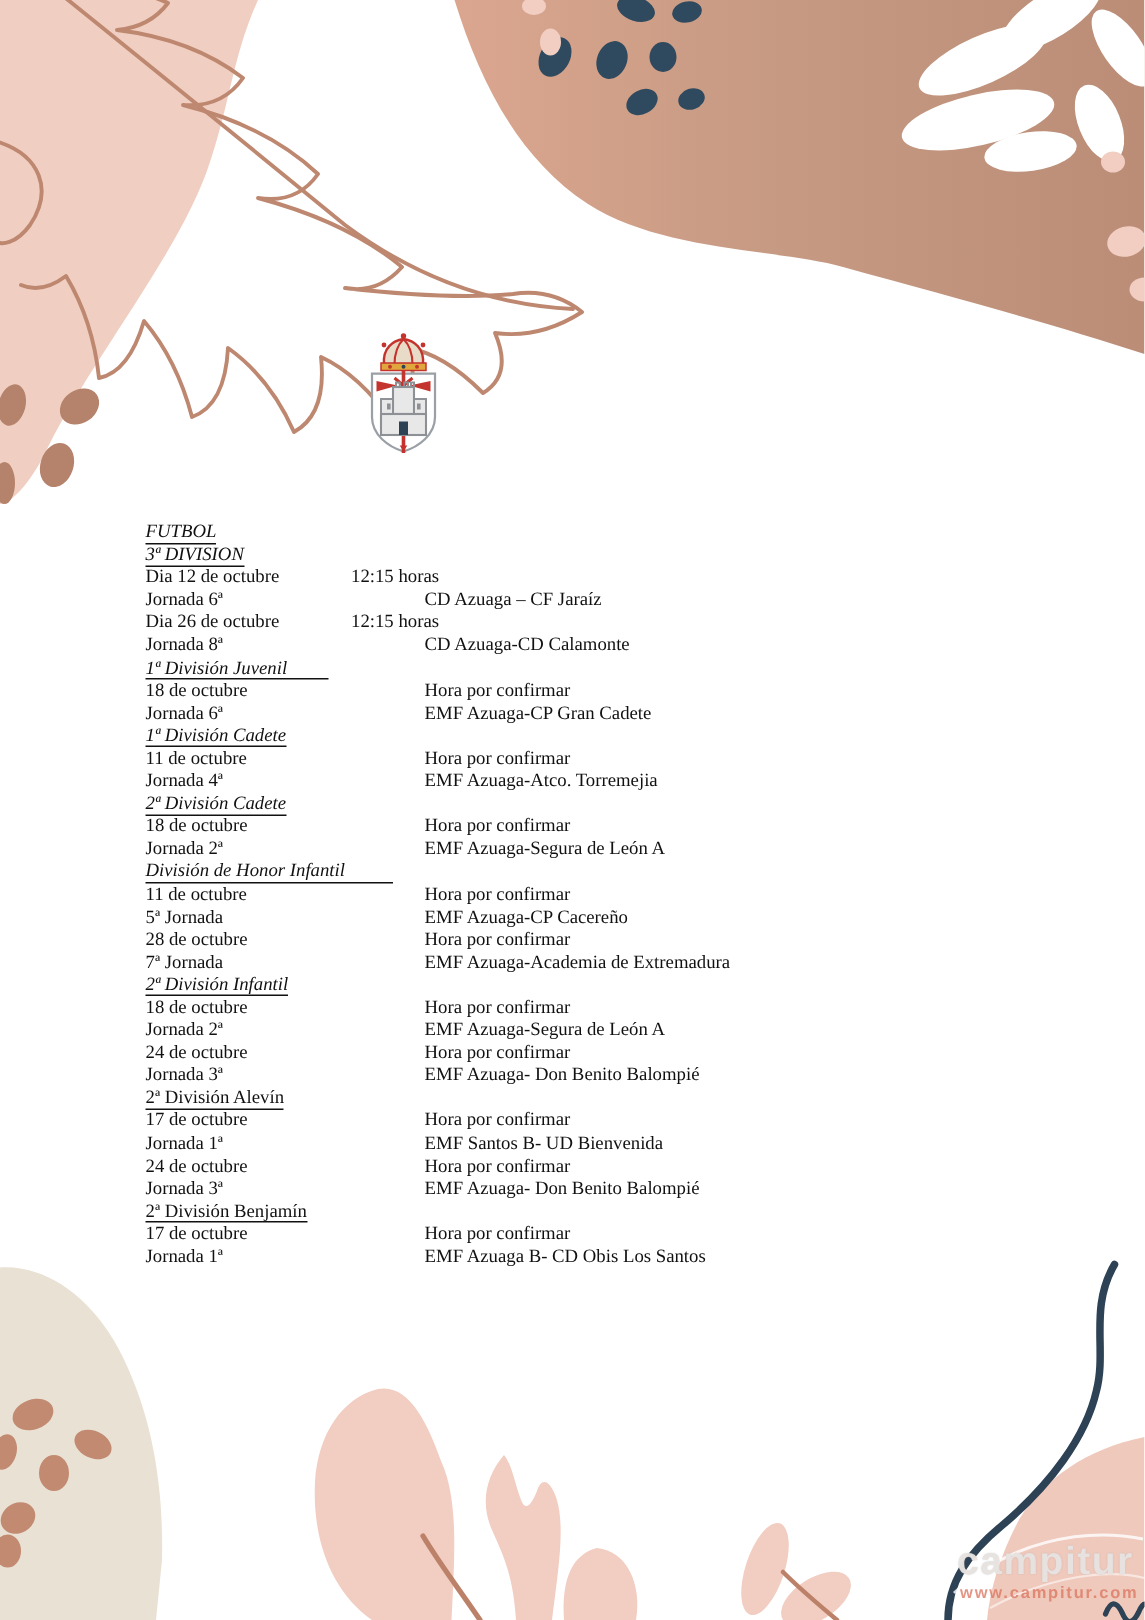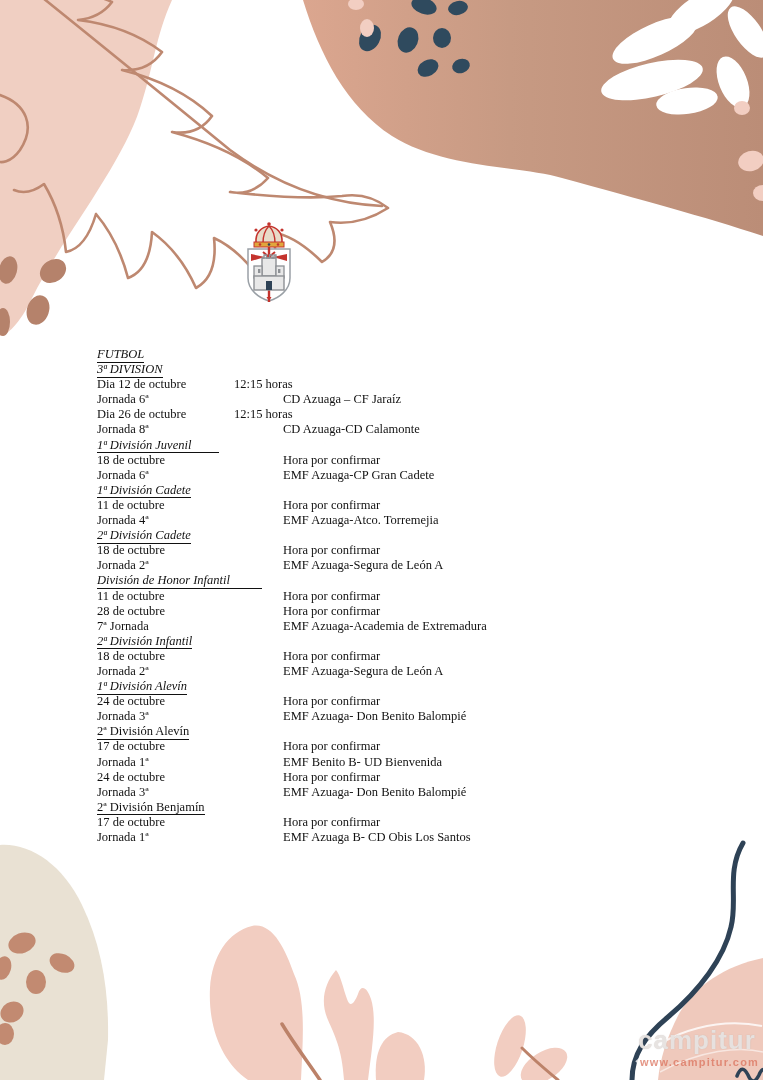--- a/index.html
+++ b/index.html
@@ -204,53 +204,56 @@
     <div class="row">
       <span class="c1">Jornada 2ª</span>
       <span class="c2">EMF Azuaga-Segura de León A</span>
     </div>
     <div class="row"><span class="hdr it" style="padding-right: 32px;">División de Honor Infantil</span></div>
     <div class="row">
       <span class="c1">11 de octubre</span>
       <span class="c2">Hora por confirmar</span>
     </div>
     <div class="row">
+      <span class="c1">5ª Jornada</span>
+      <span class="c2">EMF Azuaga-CP Cacereño</span>
+    </div>
+    <div class="row">
       <span class="c1">28 de octubre</span>
       <span class="c2">Hora por confirmar</span>
     </div>
     <div class="row">
       <span class="c1">7ª Jornada</span>
       <span class="c2">EMF Azuaga-Academia de Extremadura</span>
     </div>
     <div class="row"><span class="hdr it">2ª División Infantil</span></div>
     <div class="row">
       <span class="c1">18 de octubre</span>
       <span class="c2">Hora por confirmar</span>
     </div>
     <div class="row">
       <span class="c1">Jornada 2ª</span>
       <span class="c2">EMF Azuaga-Segura de León A</span>
     </div>
-    <div class="row"><span class="hdr it">1ª División Alevín</span></div>
     <div class="row">
       <span class="c1">24 de octubre</span>
       <span class="c2">Hora por confirmar</span>
     </div>
     <div class="row">
       <span class="c1">Jornada 3ª</span>
       <span class="c2">EMF Azuaga- Don Benito Balompié</span>
     </div>
     <div class="row"><span class="hdr">2ª División Alevín</span></div>
     <div class="row">
       <span class="c1">17 de octubre</span>
       <span class="c2">Hora por confirmar</span>
     </div>
     <div class="row">
       <span class="c1">Jornada 1ª</span>
-      <span class="c2">EMF Benito B- UD Bienvenida</span>
+      <span class="c2">EMF Santos B- UD Bienvenida</span>
     </div>
     <div class="row">
       <span class="c1">24 de octubre</span>
       <span class="c2">Hora por confirmar</span>
     </div>
     <div class="row">
       <span class="c1">Jornada 3ª</span>
       <span class="c2">EMF Azuaga- Don Benito Balompié</span>
     </div>
     <div class="row"><span class="hdr">2ª División Benjamín</span></div>

